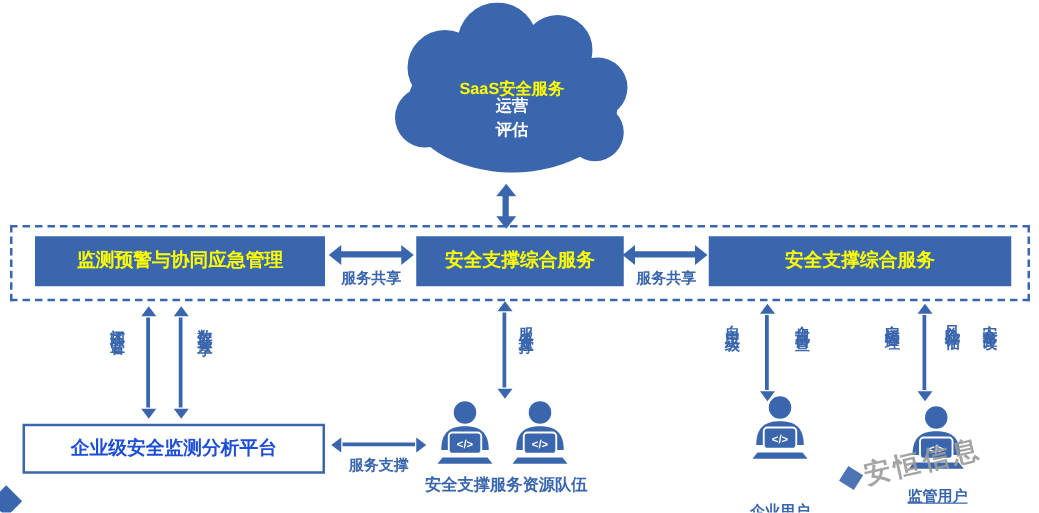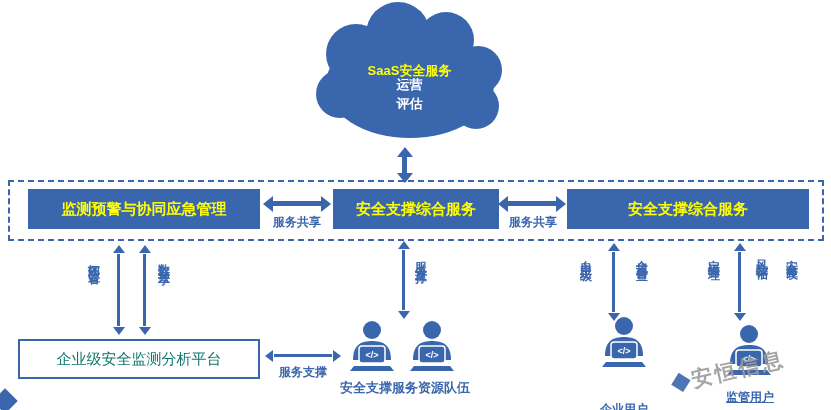--- a/index.html
+++ b/index.html
@@ -20,21 +20,21 @@
   .dashed-band { left:8px; top:180px; width:812px; height:57px; border:2px dashed var(--blue); background:transparent; }
 
   
   .bluebox {
     background:var(--blue); color:var(--yellow); font-weight:bold; font-size:15px;
     text-align:center; height:40px; line-height:40px; top:189px; white-space:nowrap;
   }
 
   
   .whitebox {
-    background:#ffffff; border:2px solid var(--blue); color:#0f766e; font-weight:normal;
+    background:#ffffff; border:2px solid var(--blue); color:#1d4ed8; font-weight:bold;
     font-size:15px; text-align:center; line-height:36px; white-space:nowrap;
   }
 
   
   .harrow { position:absolute; height:5px; background:var(--blue); }
   .harrow::before { content:""; position:absolute; left:-9px; top:50%; transform:translateY(-50%);
     border:8px solid transparent; border-left:0; border-right:10px solid var(--blue); }
   .harrow::after { content:""; position:absolute; right:-9px; top:50%; transform:translateY(-50%);
     border:8px solid transparent; border-right:0; border-left:10px solid var(--blue); }
 

